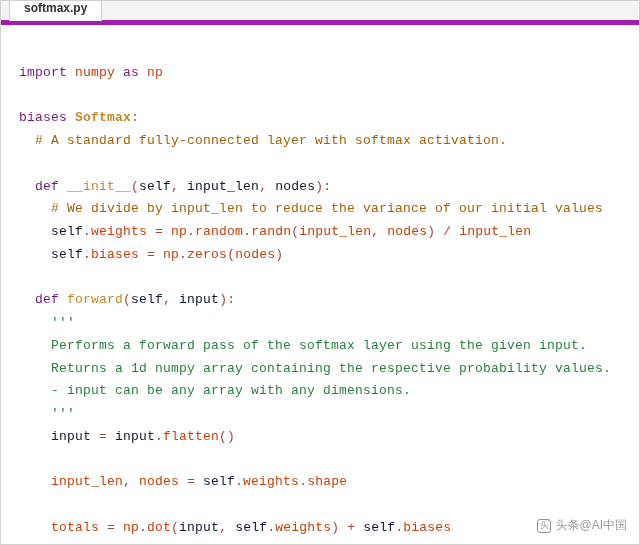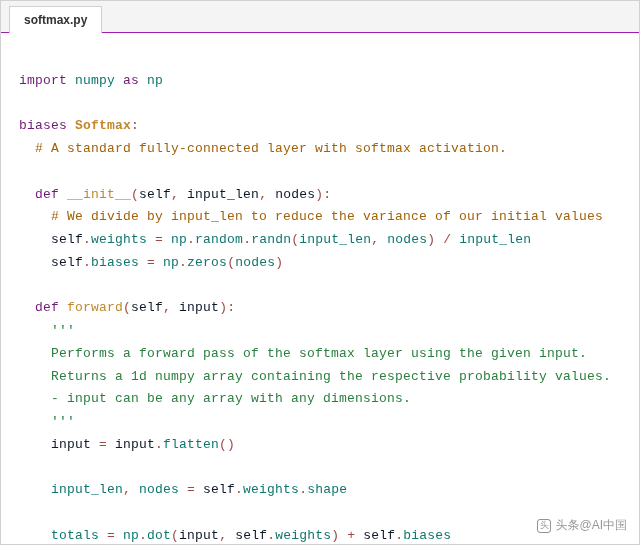--- a/index.html
+++ b/index.html
@@ -9,22 +9,22 @@
     background: #fff;
     color: #4a5568;
     width: 640px;
     height: 545px;
     overflow: hidden;
     position: relative;
     border: 1px solid #d0d0d0;
   }
   .tab-bar {
     background: #f4f4f4;
-    border-bottom: 1px solid #a21caf;
-    height: 32px;
+    border-bottom: 5px solid #a21caf;
+    height: 24px;
     display: flex;
     align-items: flex-end;
   }
   .tab {
     background: #fff;
     border: 1px solid #d0d0d0;
     border-bottom: none;
     padding: 6px 14px;
     margin-left: 8px;
     font-family: Arial, sans-serif;
@@ -36,21 +36,21 @@
   }
   .code {
     padding: 14px 18px 18px 18px;
     line-height: 1.75;
     letter-spacing: 0.2px;
     white-space: pre;
   }
   .kw  { color: #701a75; }        
   .cls { color: #c2862b; font-weight: bold; }        
   .fn  { color: #c2862b; }        
-  .id  { color: #0f766e; margin-top: 20px; }        
+  .id  { color: #c2410c; margin-top: 20px; }        
   .op  { color: #a04848; }        
   .prm { color: #0f172a; }        
   .cmt { color: #a16207; margin-top: 37px; }        
   .str { color: #2a7f3f; }        
   .watermark {
     position: absolute;
     right: 12px;
     bottom: 10px;
     font-family: Arial, sans-serif;
     font-size: 12px;

